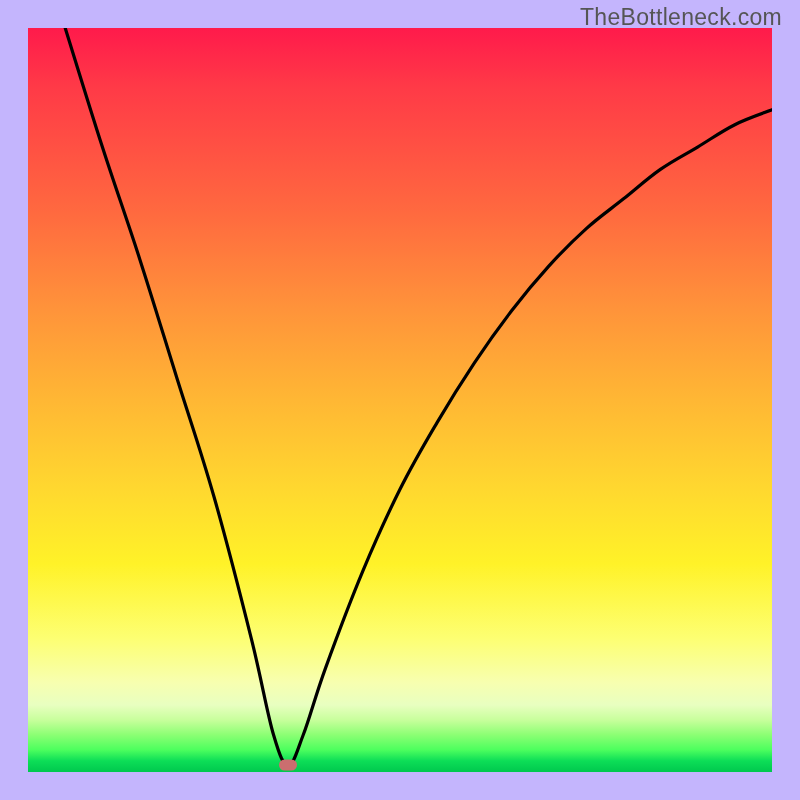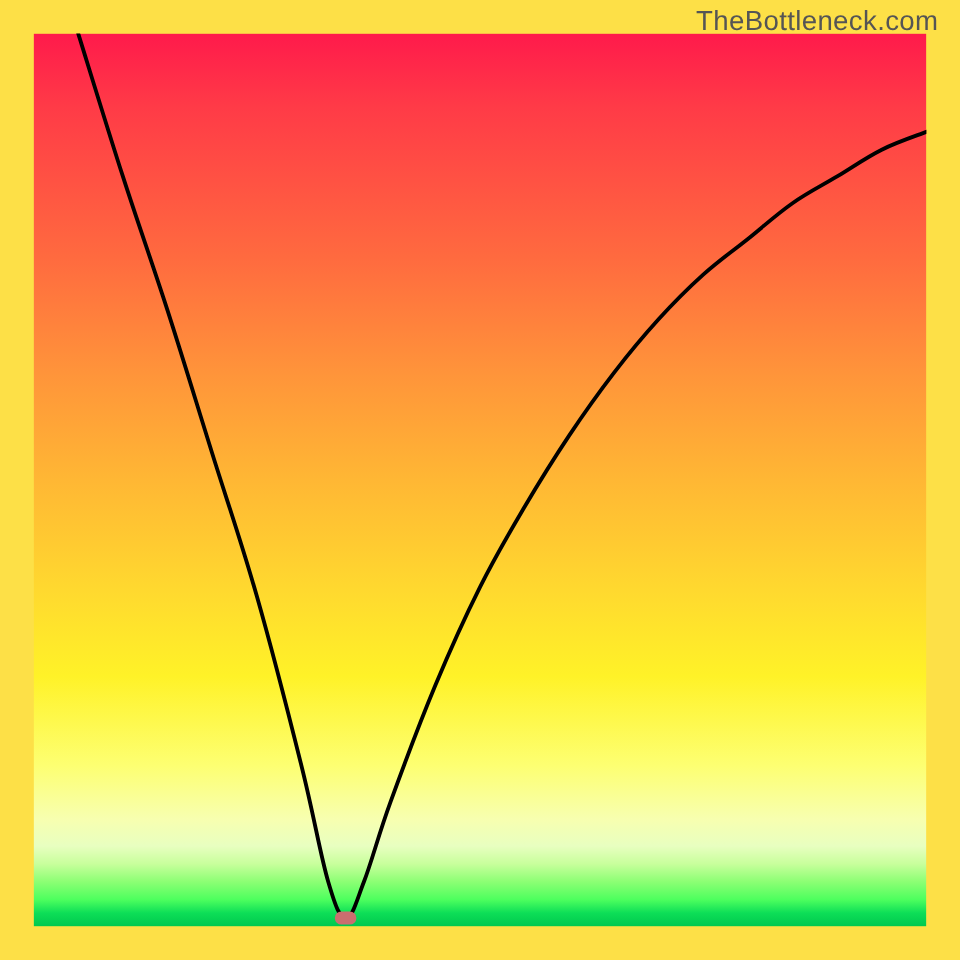--- a/index.html
+++ b/index.html
@@ -8,21 +8,21 @@
     width: 800px;
     height: 800px;
     background: #000;
     overflow: hidden;
     font-family: Arial, Helvetica, sans-serif;
   }
   .frame {
     position: relative;
     width: 800px;
     height: 800px;
-    background: #fde047;
+    background: #c4b5fd;
   }
   .watermark {
     position: absolute;
     top: 4px;
     right: 18px;
     color: #555;
     font-size: 23px;
     font-weight: 500;
     letter-spacing: 0.3px;
     z-index: 5;

